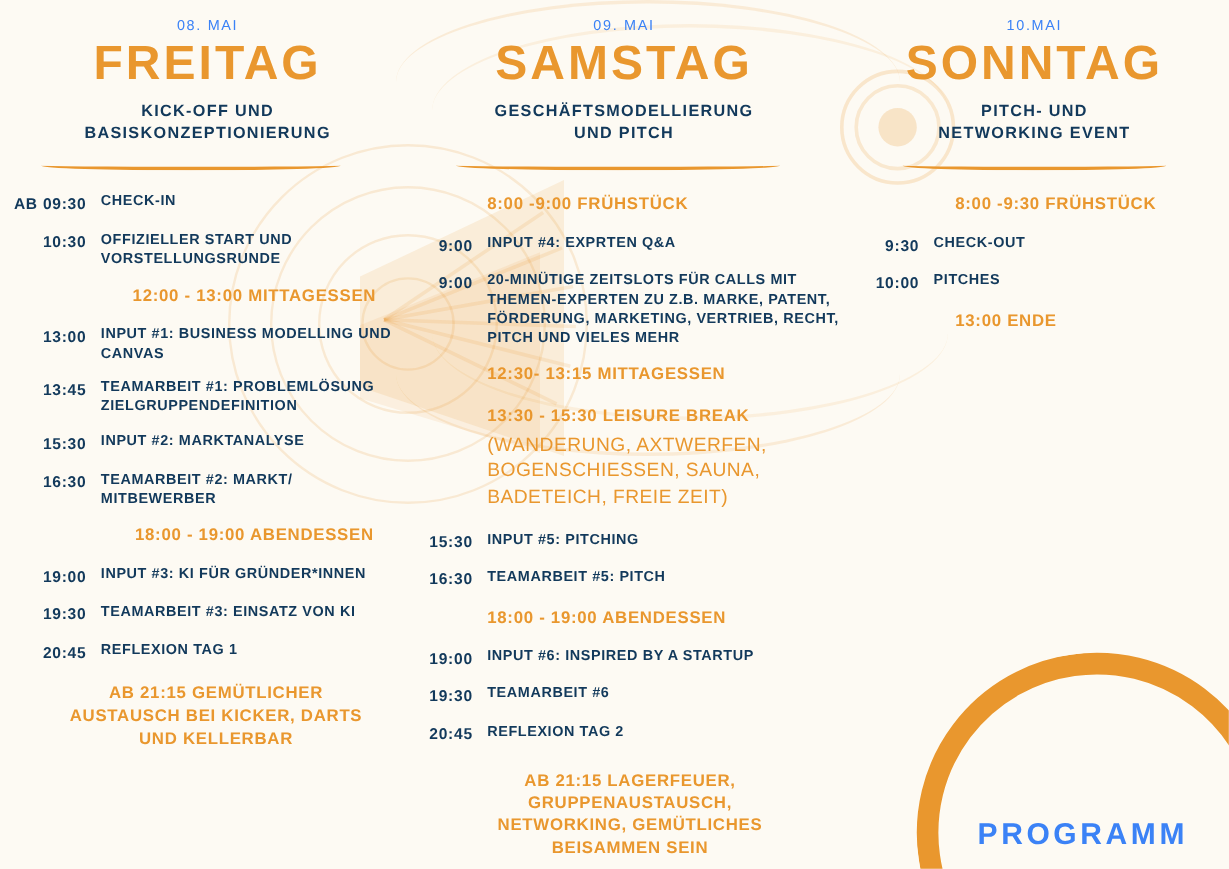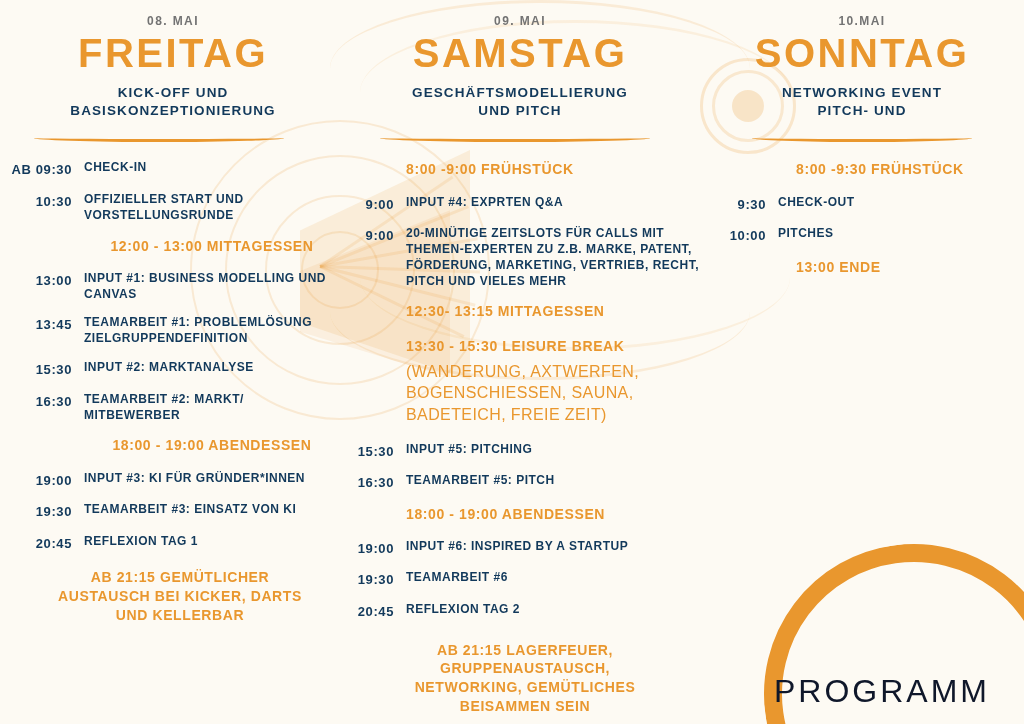--- a/index.html
+++ b/index.html
@@ -97,22 +97,22 @@
   }
   .col { position: relative; }
   .col-fri { width: 340px; padding-left: 6px; }
   .col-sat { width: 360px; }
   .col-sun { width: 324px; }
 
   .day-head { text-align: center; }
   .day-date {
     font-size: 12px;
     letter-spacing: 1.4px;
-    font-weight: bold;
-    color: #737373;
+    font-weight: normal;
+    color: #3b82f6;
     text-transform: uppercase;
   }
   .day-title {
     font-size: 40px;
     line-height: 1.05;
     letter-spacing: 2.5px;
     font-weight: bold;
     color: #e9972e;
     text-transform: uppercase;
     margin-top: 4px;
@@ -207,24 +207,24 @@
     text-align: center;
     line-height: 1.35;
   }
   .footnote-fri { margin-top: 16px; padding: 0 26px 0 40px; text-align: center; }
   .footnote-sat { margin-top: 20px; padding: 0 40px 0 50px; }
 
   .programm {
     position: absolute;
     right: 34px;
     bottom: 14px;
-    font-size: 32px;
-    font-weight: normal;
+    font-size: 25px;
+    font-weight: bold;
     letter-spacing: 3px;
-    color: #0f172a;
+    color: #3b82f6;
     text-transform: uppercase;
   }
 </style>
 </head>
 <body>
 
 <div class="page">
 
   <div class="bg-deco">
     <div class="body-tube"></div>
@@ -350,22 +350,22 @@
         </div>
         <div class="footnote footnote-sat">AB 21:15 LAGERFEUER, GRUPPENAUSTAUSCH, NETWORKING, GEMÜTLICHES BEISAMMEN SEIN</div>
       </div>
     </div>
 
     <div class="col col-sun">
       <div class="day-head">
         <div class="day-date">10.MAI</div>
         <div class="day-title">SONNTAG</div>
         <div class="day-sub">
+          <div>PITCH- UND</div>
           <div>NETWORKING EVENT</div>
-          <div>PITCH- UND</div>
         </div>
       </div>
       <div class="divider div-sun"></div>
 
       <div class="sched">
         <div class="meal ind-sun">8:00 -9:30 FRÜHSTÜCK</div>
         <div class="row">
           <div class="time">9:30</div>
           <div class="title">CHECK-OUT</div>
         </div>

